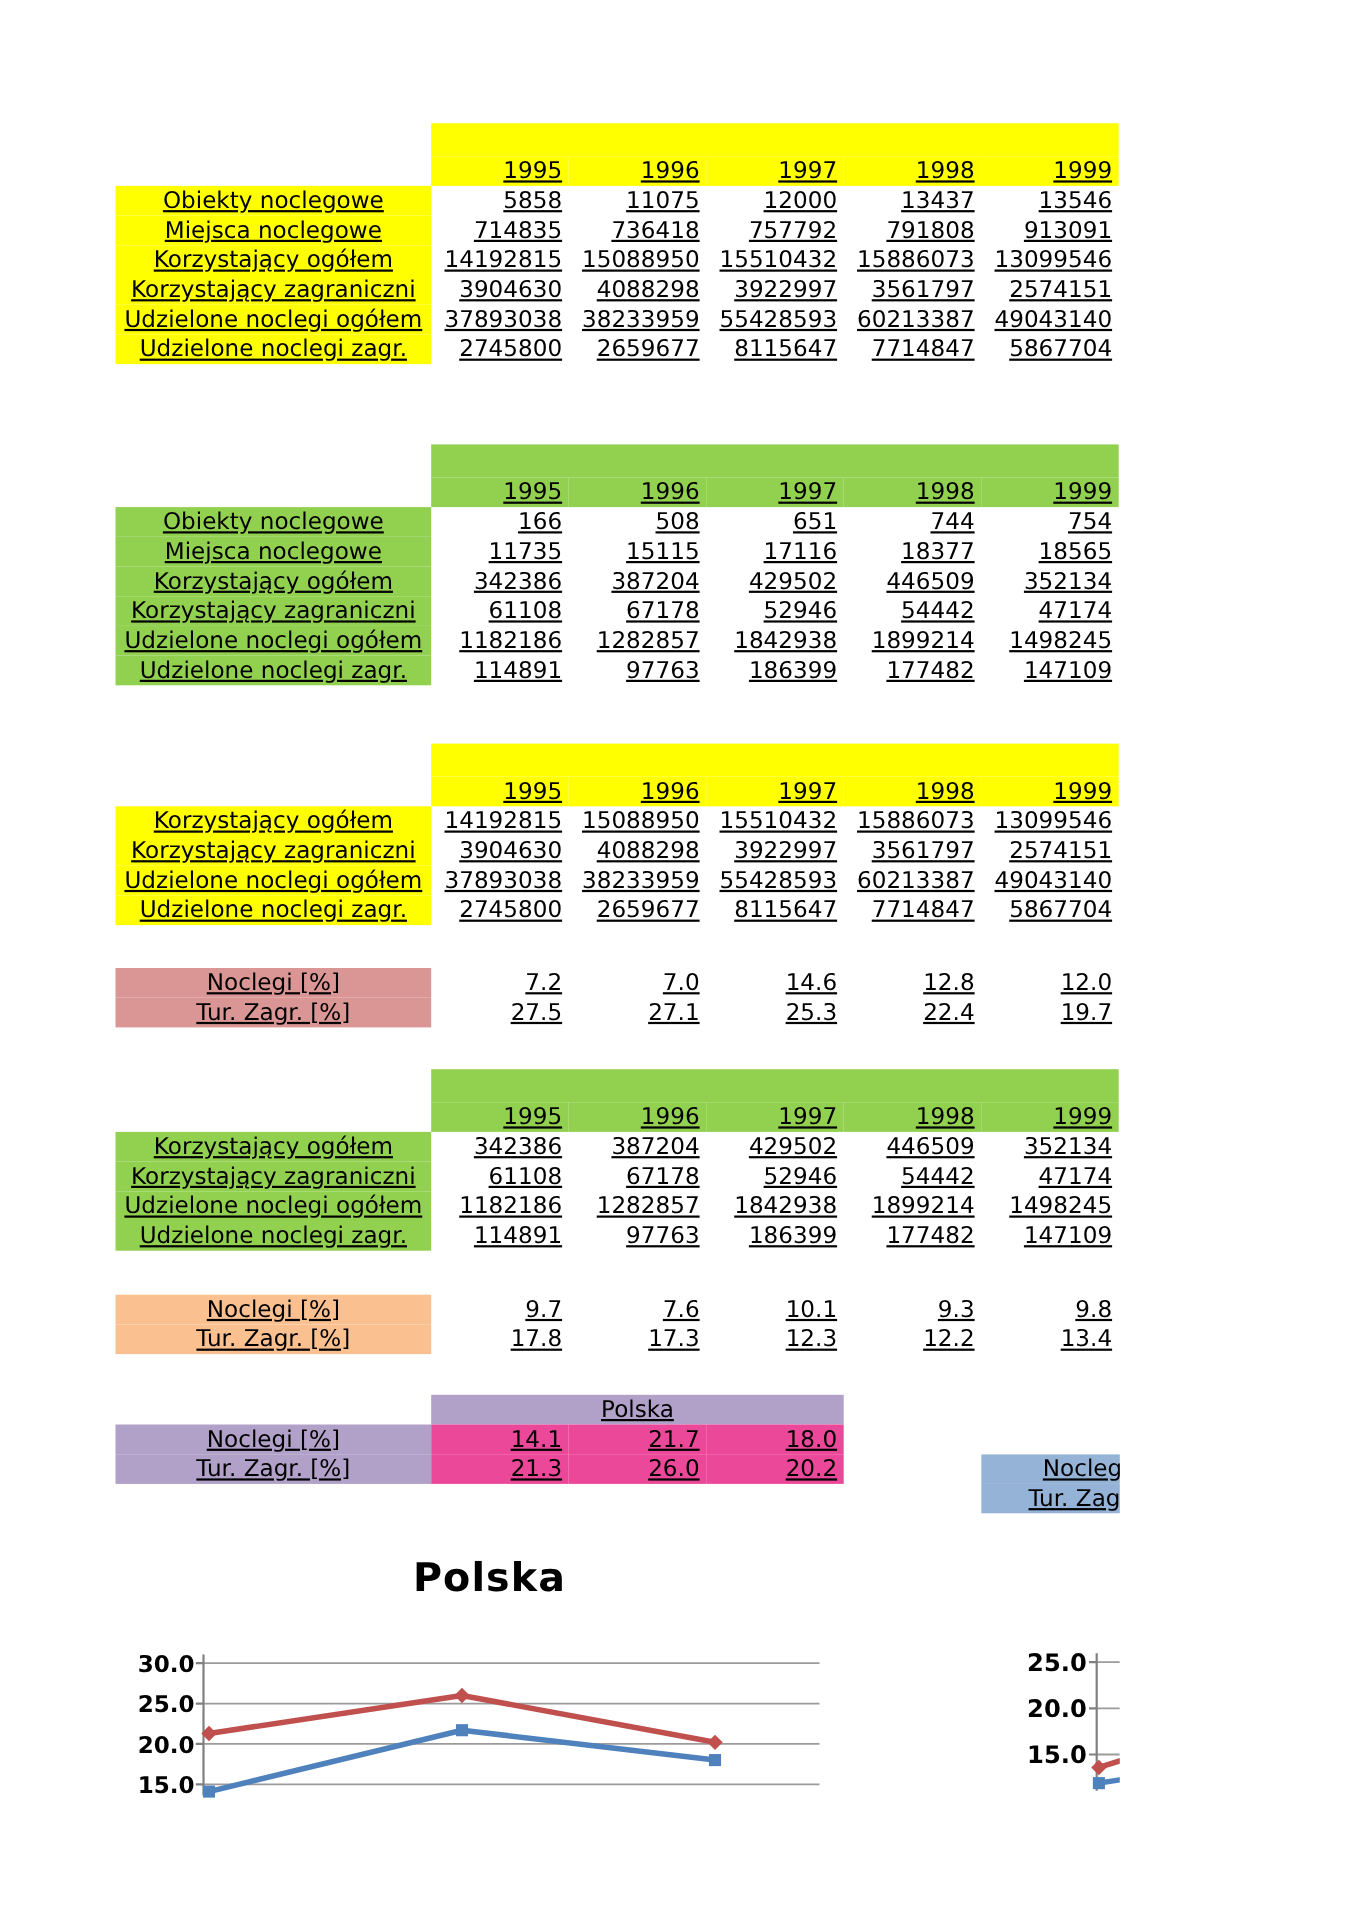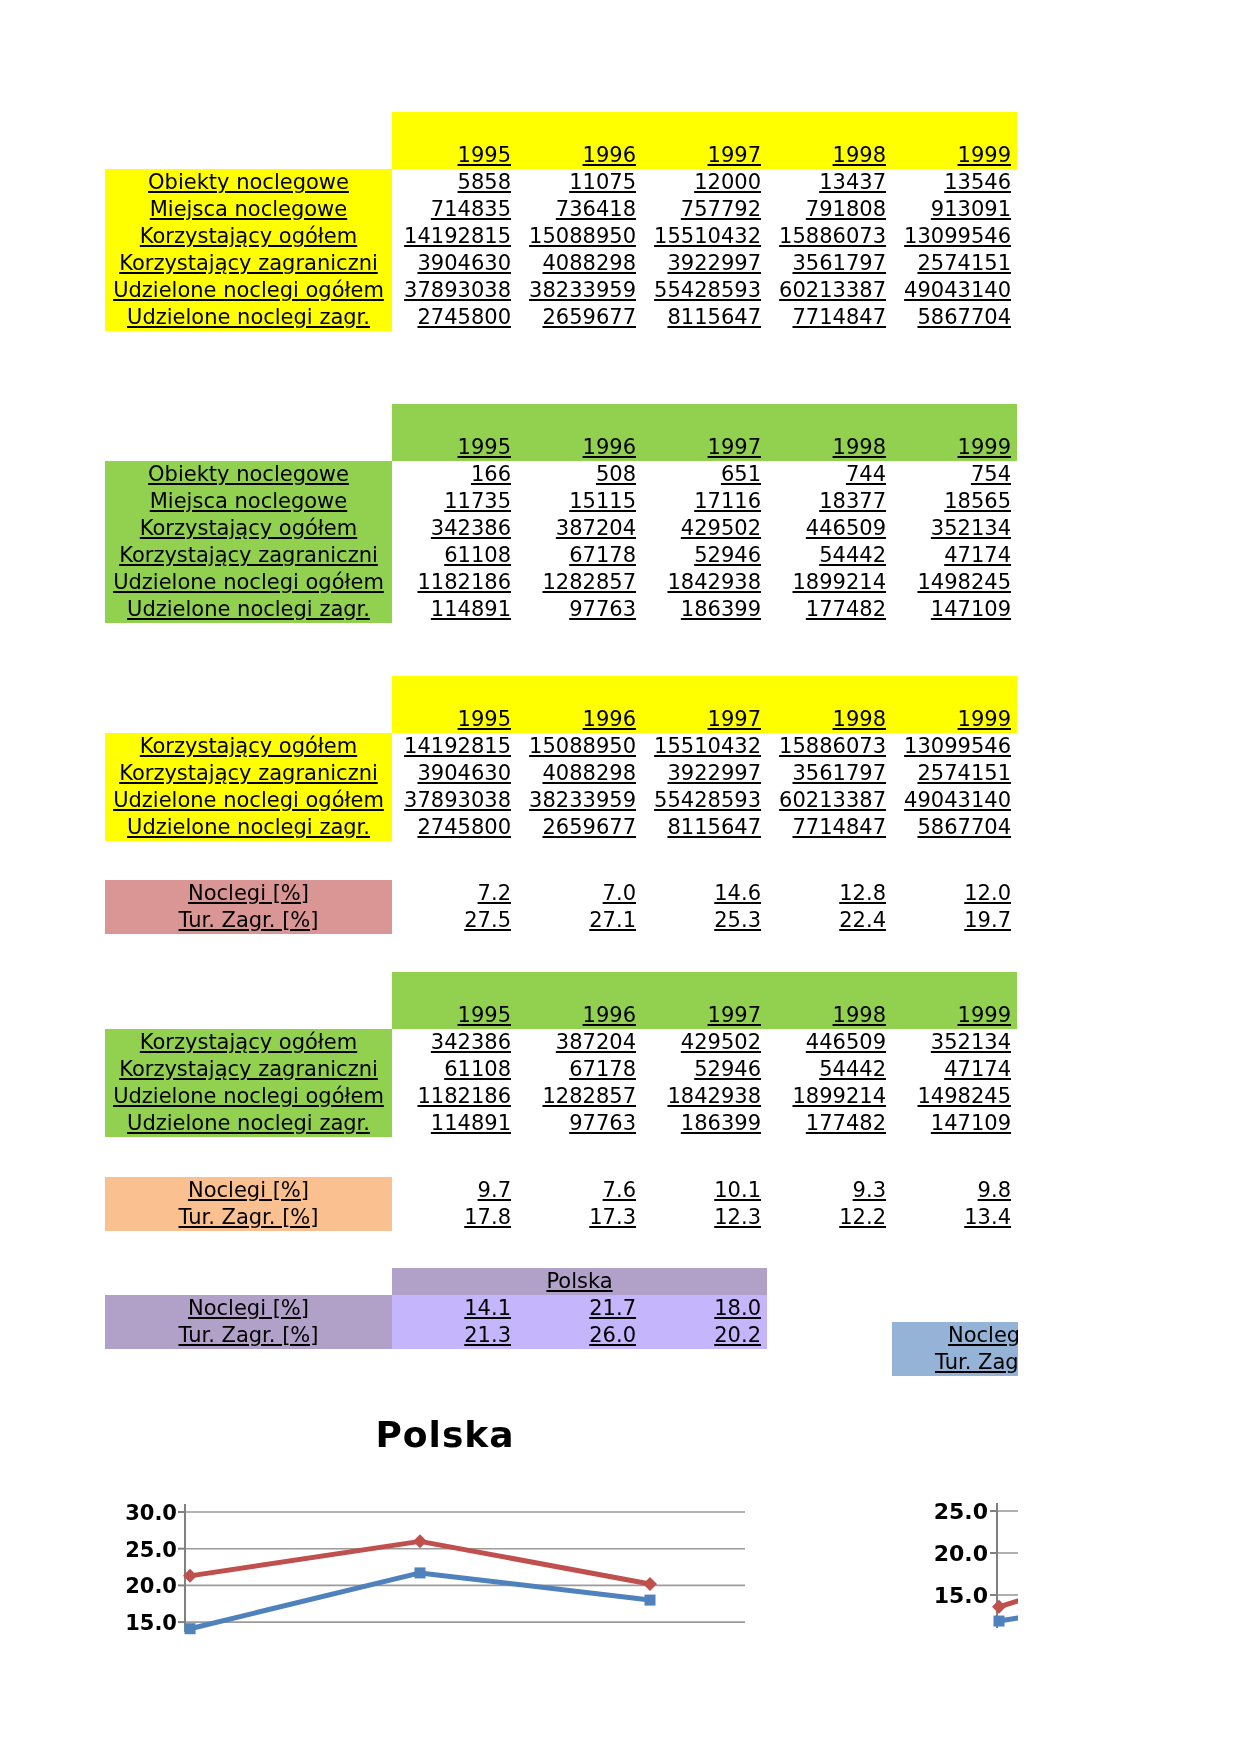--- a/index.html
+++ b/index.html
@@ -13,21 +13,21 @@
   .lbl{width:287px;text-align:center;}
   .val{width:125px;text-align:right;padding-right:6px;}
   .band{height:30px;}
   .span-hdr{text-align:center;}
   .spacer{background:transparent;}
   .bg-yellow{background:#FFFF00;}
   .bg-green{background:#92D050;}
   .bg-pink{background:#D99694;}
   .bg-orange{background:#FAC090;}
   .bg-purple{background:#B1A0C7;}
-  .bg-peach{background:#c4b5fd;}
+  .bg-peach{background:#ec4899;}
   .bg-blue{background:#95B3D7;}
   .tbl-blue{width:126px;overflow:hidden;}
   .tbl-blue .lbl{text-align:left;}
   .tbl-blue .trow:nth-child(1) .lbl{padding-left:56px;}
   .tbl-blue .trow:nth-child(2) .lbl{padding-left:43px;}
   .chart-title{position:absolute;left:185px;top:1414px;width:520px;text-align:center;
                font-size:36px;font-weight:bold;letter-spacing:1px;}
   svg.chart{position:absolute;overflow:hidden;}
 </style>
 </head>

